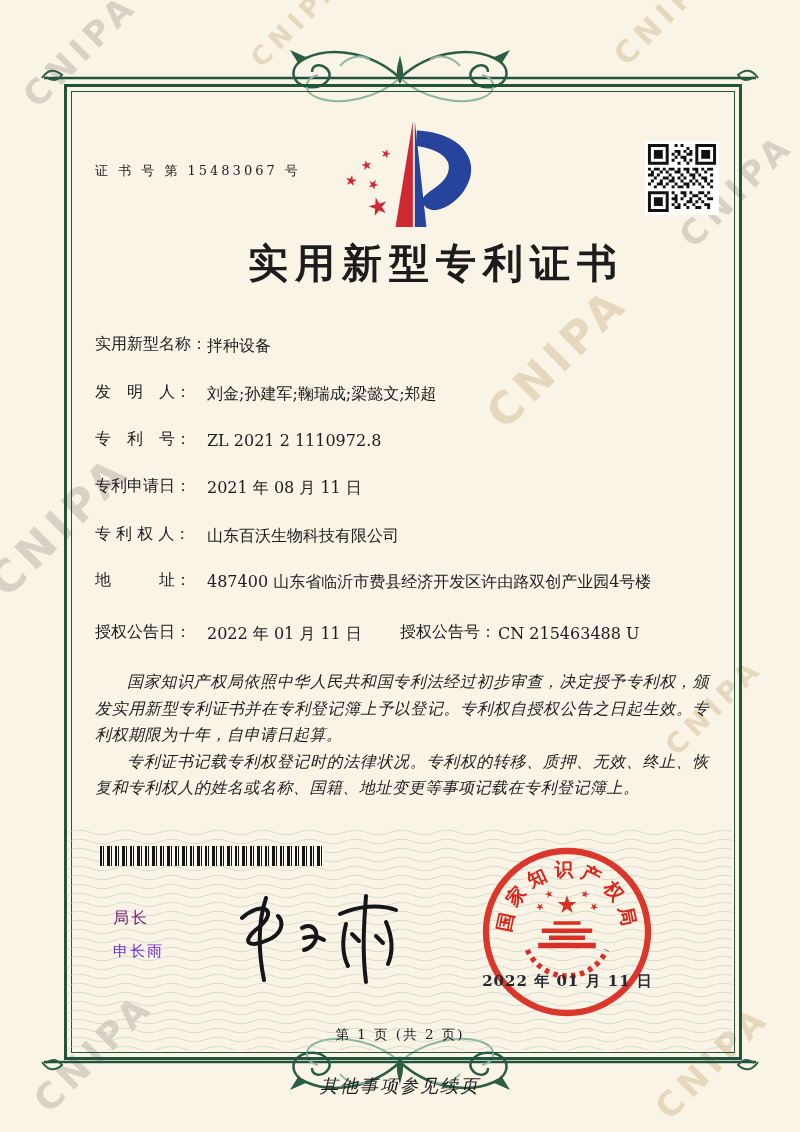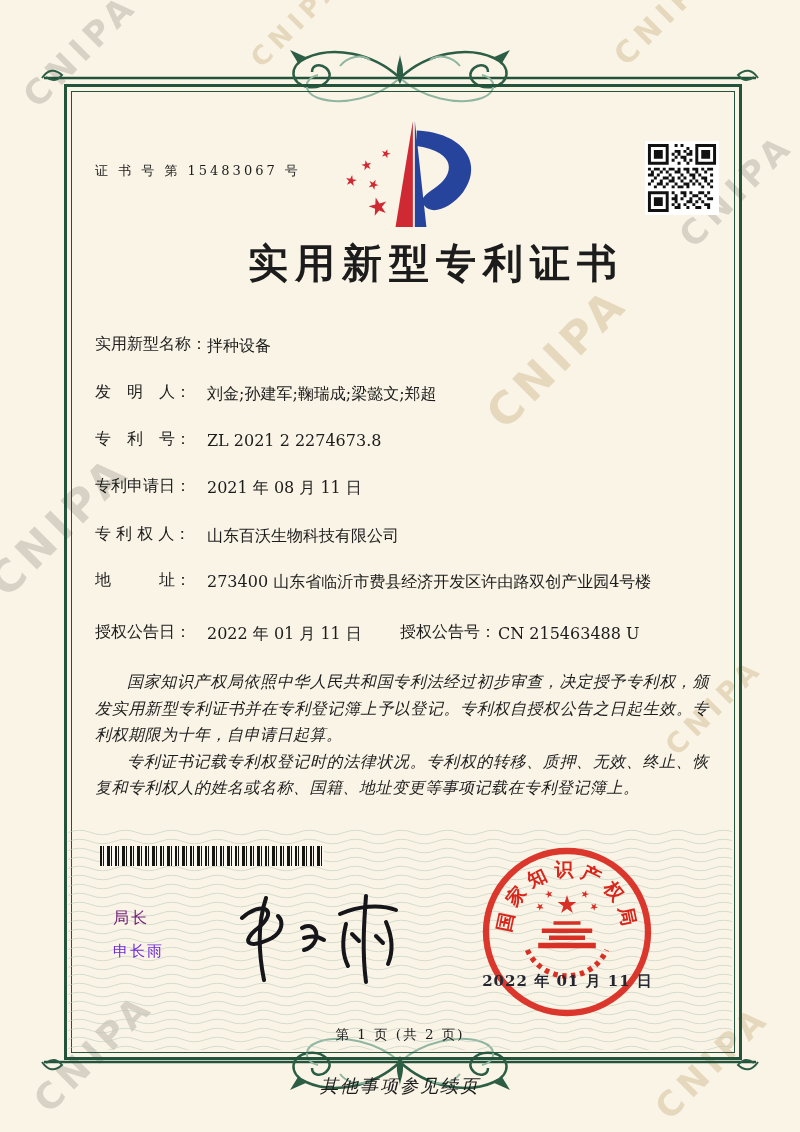--- a/index.html
+++ b/index.html
@@ -134,33 +134,33 @@
     <div class="frow r0">
       <span class="lab">实用新型名称：</span>
       <span class="val">拌种设备</span>
     </div>
     <div class="frow r1">
       <span class="lab">发　明　人：</span>
       <span class="val">刘金;孙建军;鞠瑞成;梁懿文;郑超</span>
     </div>
     <div class="frow r2">
       <span class="lab">专　利　号：</span>
-      <span class="val">ZL 2021 2 2274673.8</span>
+      <span class="val">ZL 2021 2 1110972.8</span>
     </div>
     <div class="frow r3">
       <span class="lab">专利申请日：</span>
       <span class="val">2021 年 08 月 11 日</span>
     </div>
     <div class="frow r4">
       <span class="lab">专 利 权 人：</span>
       <span class="val">山东百沃生物科技有限公司</span>
     </div>
     <div class="frow r5">
       <span class="lab">地　　　址：</span>
-      <span class="val">273400 山东省临沂市费县经济开发区许由路双创产业园4号楼</span>
+      <span class="val">487400 山东省临沂市费县经济开发区许由路双创产业园4号楼</span>
     </div>
     <div class="frow r6">
       <span class="lab">授权公告日：</span>
       <span class="val val1">2022 年 01 月 11 日</span>
       <span class="lab2">授权公告号：</span>
       <span class="val">CN 215463488 U</span>
     </div>
   </div>
 
   <div class="paras">

